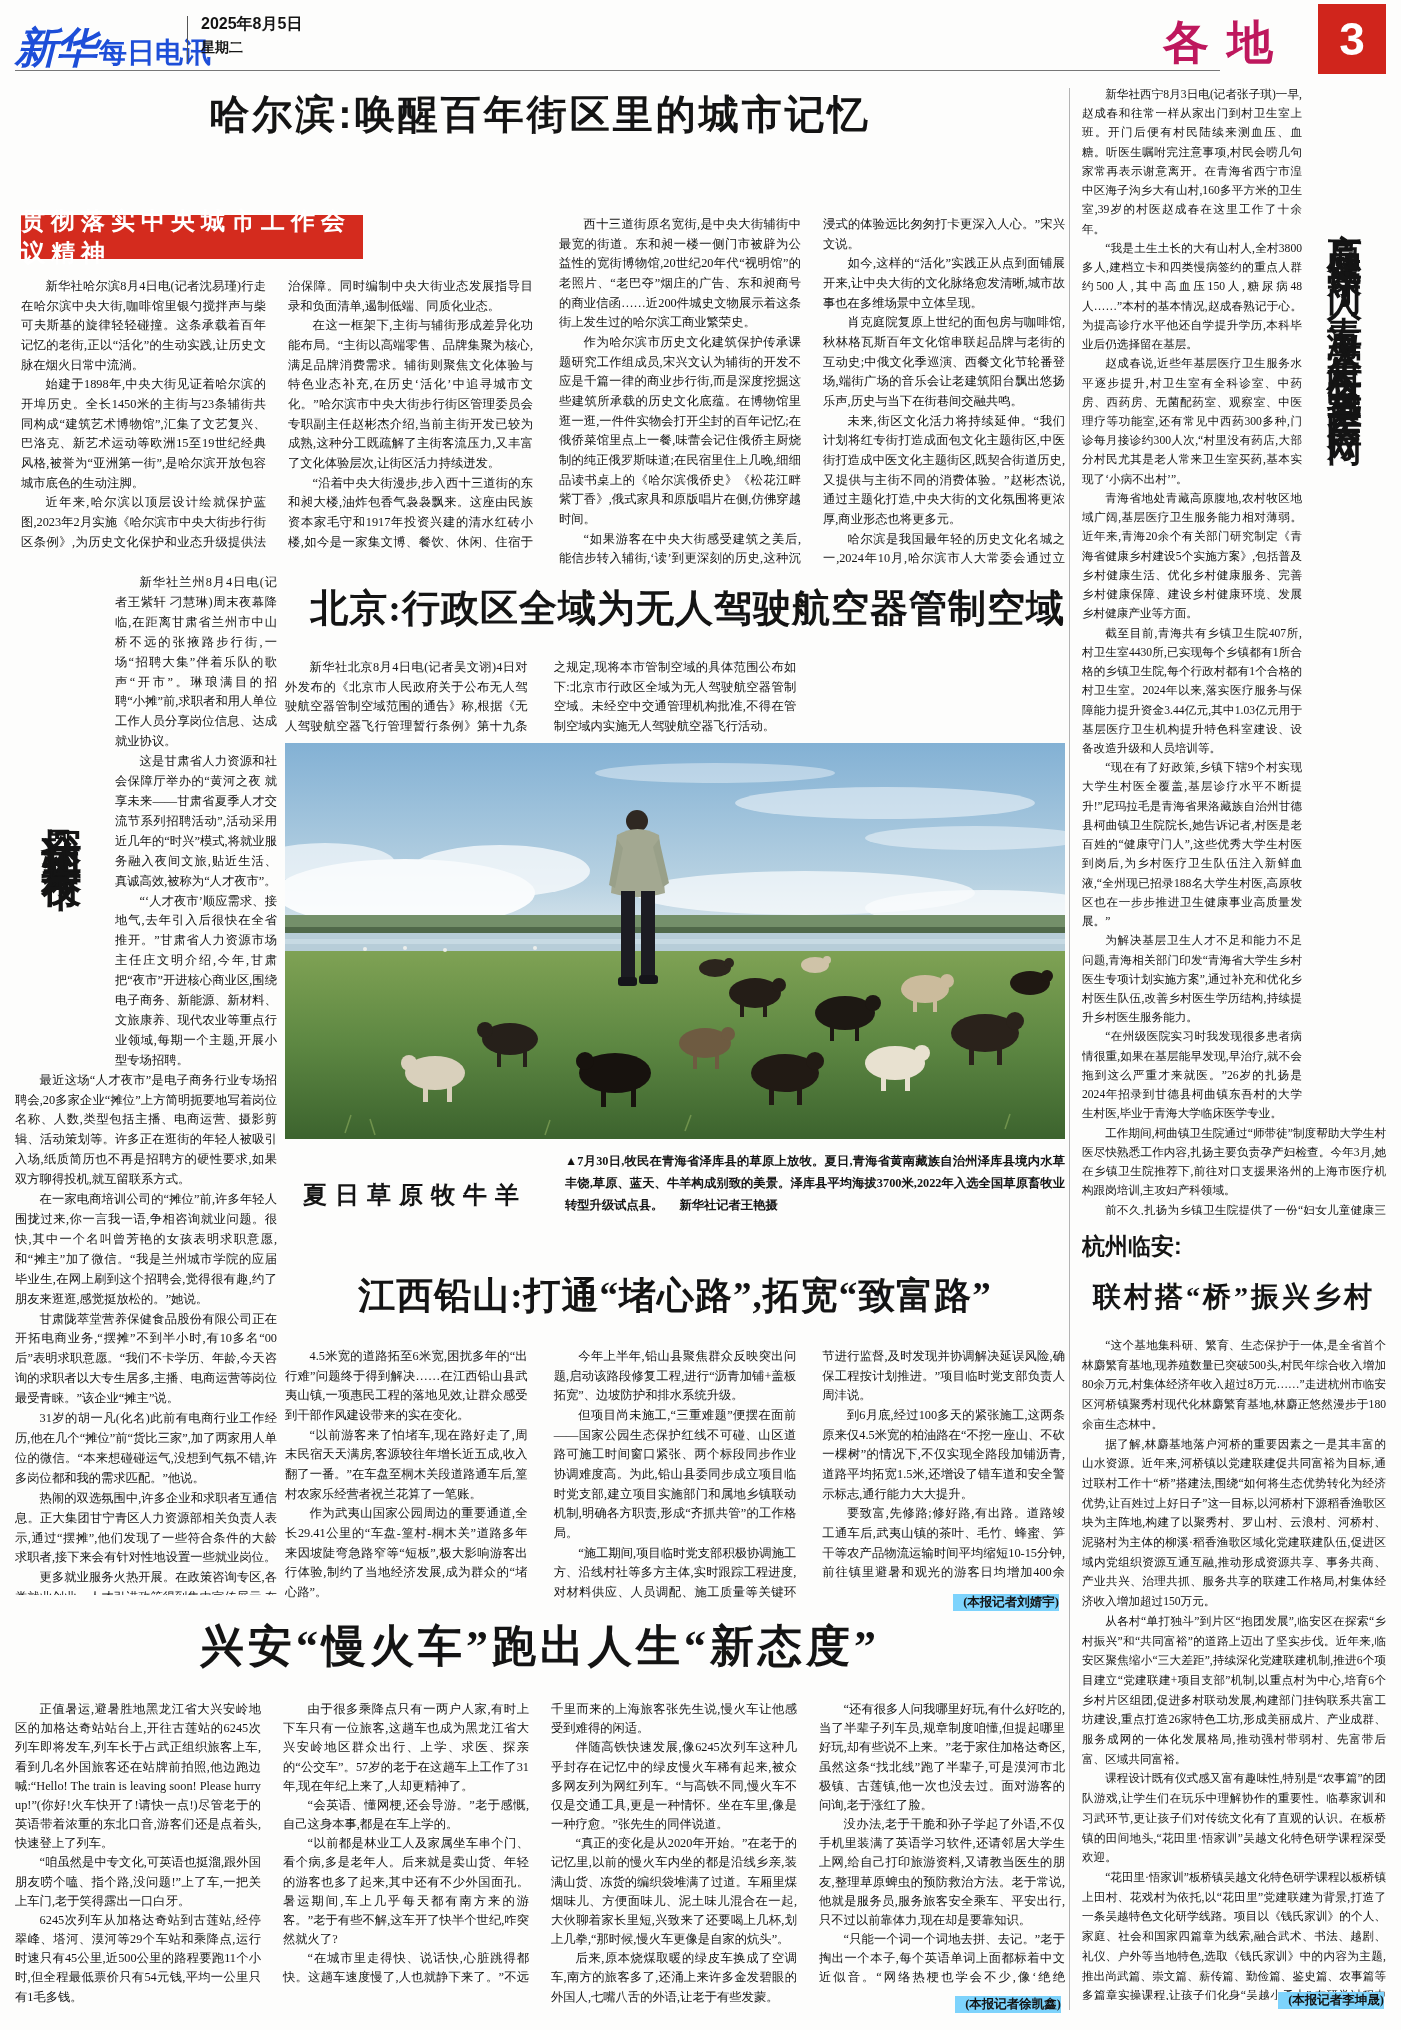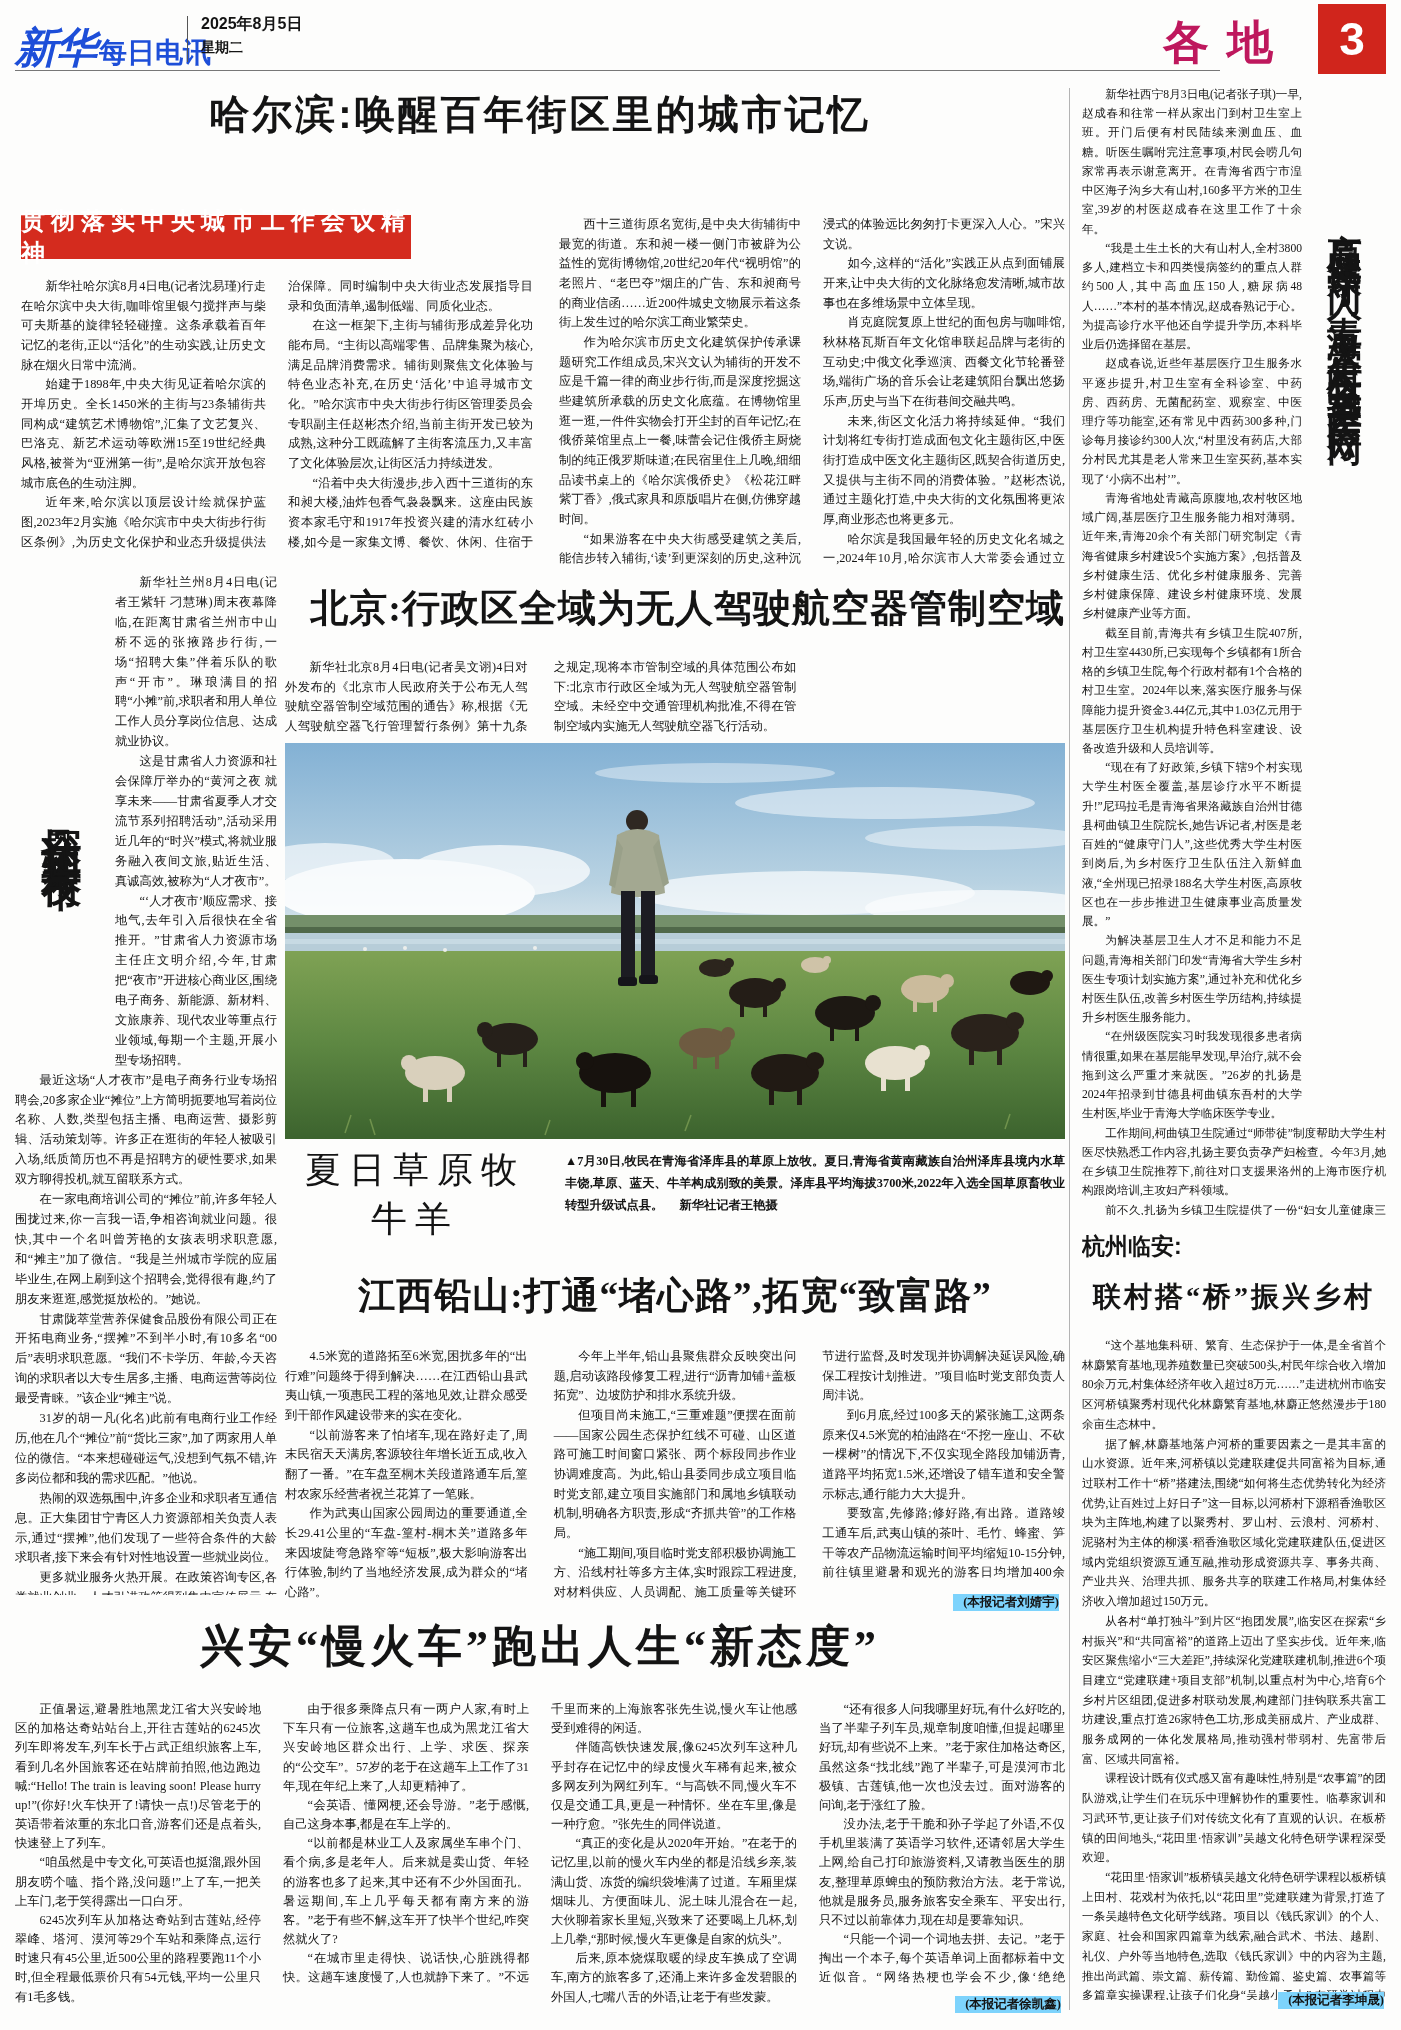--- a/index.html
+++ b/index.html
@@ -22,38 +22,38 @@
   .header-rule{position:absolute;left:0;top:62px;width:1205px;border-top:1.5px solid #777;}
   
   .para{margin:0;text-indent:2em;text-align:justify;}
   .body-txt{font-size:12.3px;line-height:1.6;text-align:justify;overflow:hidden;column-fill:auto;}
   .byline{position:absolute;background:#7dd3fc;padding-left:10px;font-weight:700;font-size:12.5px;}
   
   .left-area{position:absolute;left:15px;top:85px;width:1050px;height:1935px;}
   .v-divider{position:absolute;left:1069px;top:88px;height:1922px;border-left:1px solid #b3b3b3;}
   .harbin-headline{position:absolute;top:2px;left:0;width:100%;margin:0;text-align:center;
     font-family:"Liberation Sans","DejaVu Sans",sans-serif;font-size:40px;font-weight:800;letter-spacing:3px;}
-  .banner{position:absolute;top:130px;left:6px;width:390px;height:44px;background:#d42b1e;color:#fff;
+  .banner{position:absolute;top:130px;left:6px;width:342px;height:44px;background:#d42b1e;color:#fff;
     display:flex;align-items:center;justify-content:center;font-family:"Liberation Sans",sans-serif;
     font-size:24px;font-weight:700;letter-spacing:6px;}
   .harbin-left{position:absolute;top:192px;left:6px;width:512px;height:292px;column-count:2;column-gap:22px;}
   .harbin-right{position:absolute;top:130px;left:544px;width:506px;height:356px;column-count:2;column-gap:22px;}
   
   .lanzhou{position:absolute;top:488px;left:0;width:262px;height:1022px;overflow:hidden;
            font-size:12.3px;line-height:1.62;}
   .lz-float{float:left;width:92px;height:474px;margin:12px 8px 6px 0;display:flex;align-items:center;justify-content:center;}
   .vtitle{writing-mode:vertical-rl;font-size:40px;font-weight:800;letter-spacing:5px;line-height:1;}
   
   .beijing{position:absolute;top:498px;left:270px;width:780px;}
   .bj-headline{margin:0 0 24px 0;text-align:right;font-size:38px;font-weight:700;letter-spacing:1px;}
   .bj-body{height:88px;column-count:3;column-gap:26px;}
   .photo{position:absolute;top:658px;left:270px;width:780px;height:396px;margin:0;}
   .photo svg{display:block;width:100%;height:100%;}
   .caption-row{position:absolute;top:1066px;left:270px;width:780px;height:88px;display:flex;gap:20px;}
-  .cap-title{width:260px;align-self:center;text-align:center;font-size:36px;font-weight:400;letter-spacing:8px;}
+  .cap-title{width:260px;align-self:center;text-align:center;font-size:24px;font-weight:700;letter-spacing:8px;}
   .cap-text{flex:1;font-size:12.3px;font-weight:600;line-height:1.78;text-align:justify;}
   .credit{font-weight:800;margin-left:16px;white-space:nowrap;}
   .qianshan{position:absolute;top:1178px;left:270px;width:780px;height:354px;}
   .qs-headline{margin:8px 0 26px 0;text-align:center;font-size:37px;font-weight:800;letter-spacing:1px;}
   .qs-body{height:258px;column-count:3;column-gap:26px;}
   .qianshan .byline{right:6px;bottom:6px;}
   .xingan{position:absolute;top:1532px;left:0;width:1050px;height:400px;}
   .xa-headline{margin:0 0 24px 0;text-align:center;font-size:44px;font-weight:800;letter-spacing:4px;}
   .xa-body{height:308px;column-count:4;column-gap:22px;line-height:1.56;}
   .xingan .byline{right:4px;bottom:4px;}

